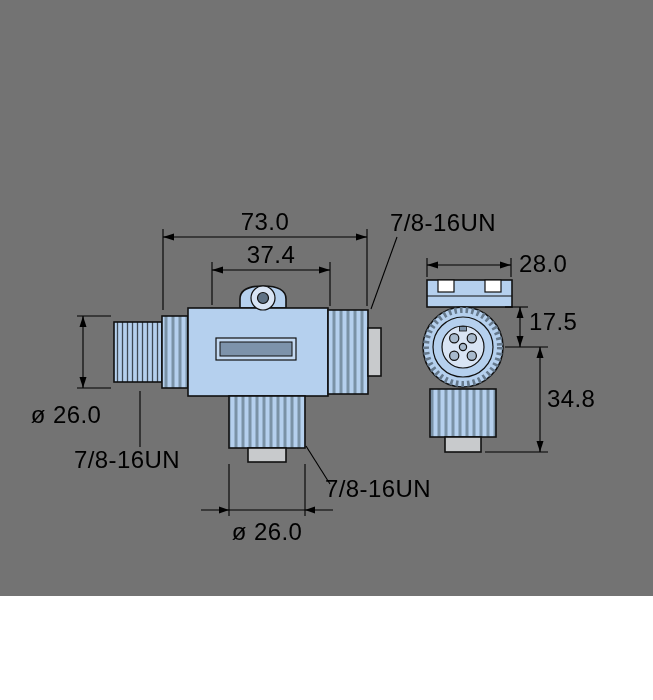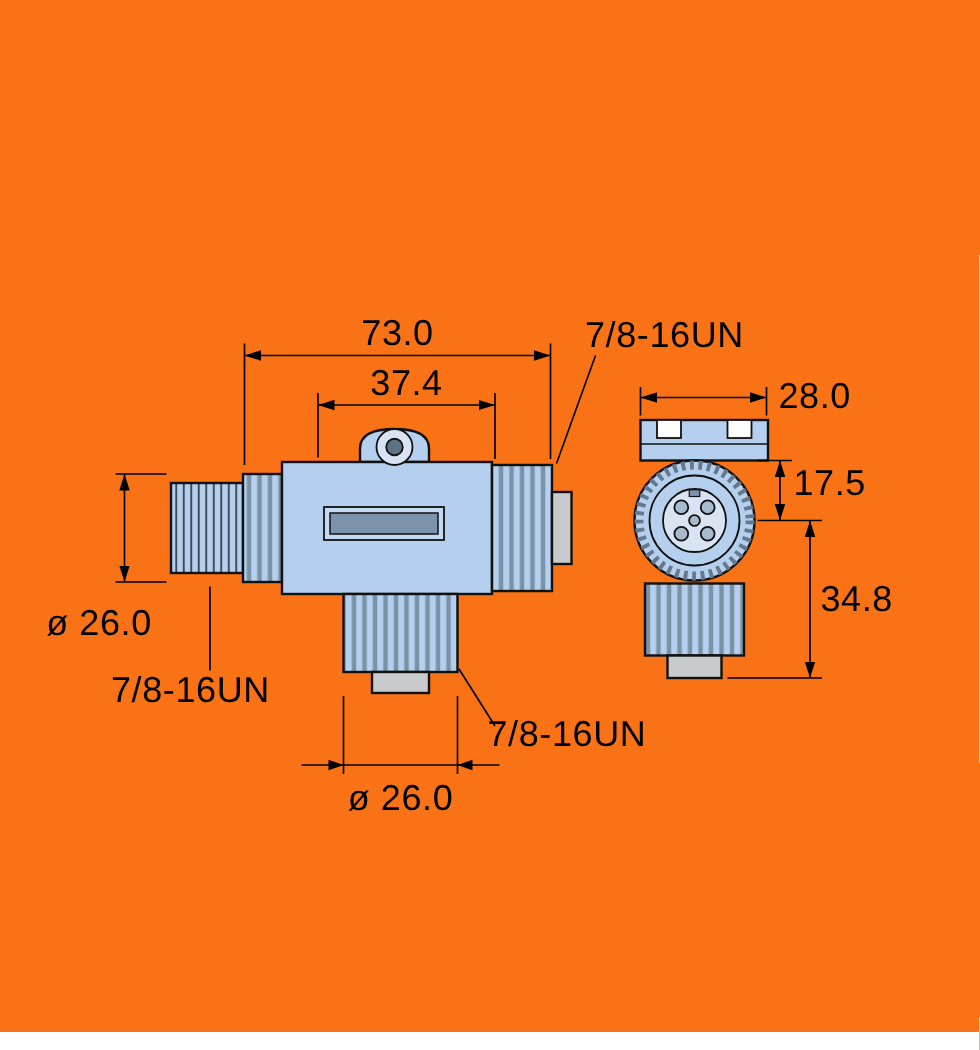--- a/index.html
+++ b/index.html
@@ -3,22 +3,22 @@
 <meta charset="utf-8">
 <style>
   html, body {
     margin: 0;
     padding: 0;
     background: #ffffff;
   }
   .canvas {
     position: relative;
     width: 653px;
-    height: 688px;
-    background: #f97316;
+    height: 596px;
+    background: #737373;
     overflow: hidden;
     text-decoration: underline;
   }
   svg { display: block; }
   .dim-text {
     font-family: "Liberation Sans", sans-serif;
     font-size: 24px;
     fill: #000000;
     letter-spacing: 0.4px;
   }

